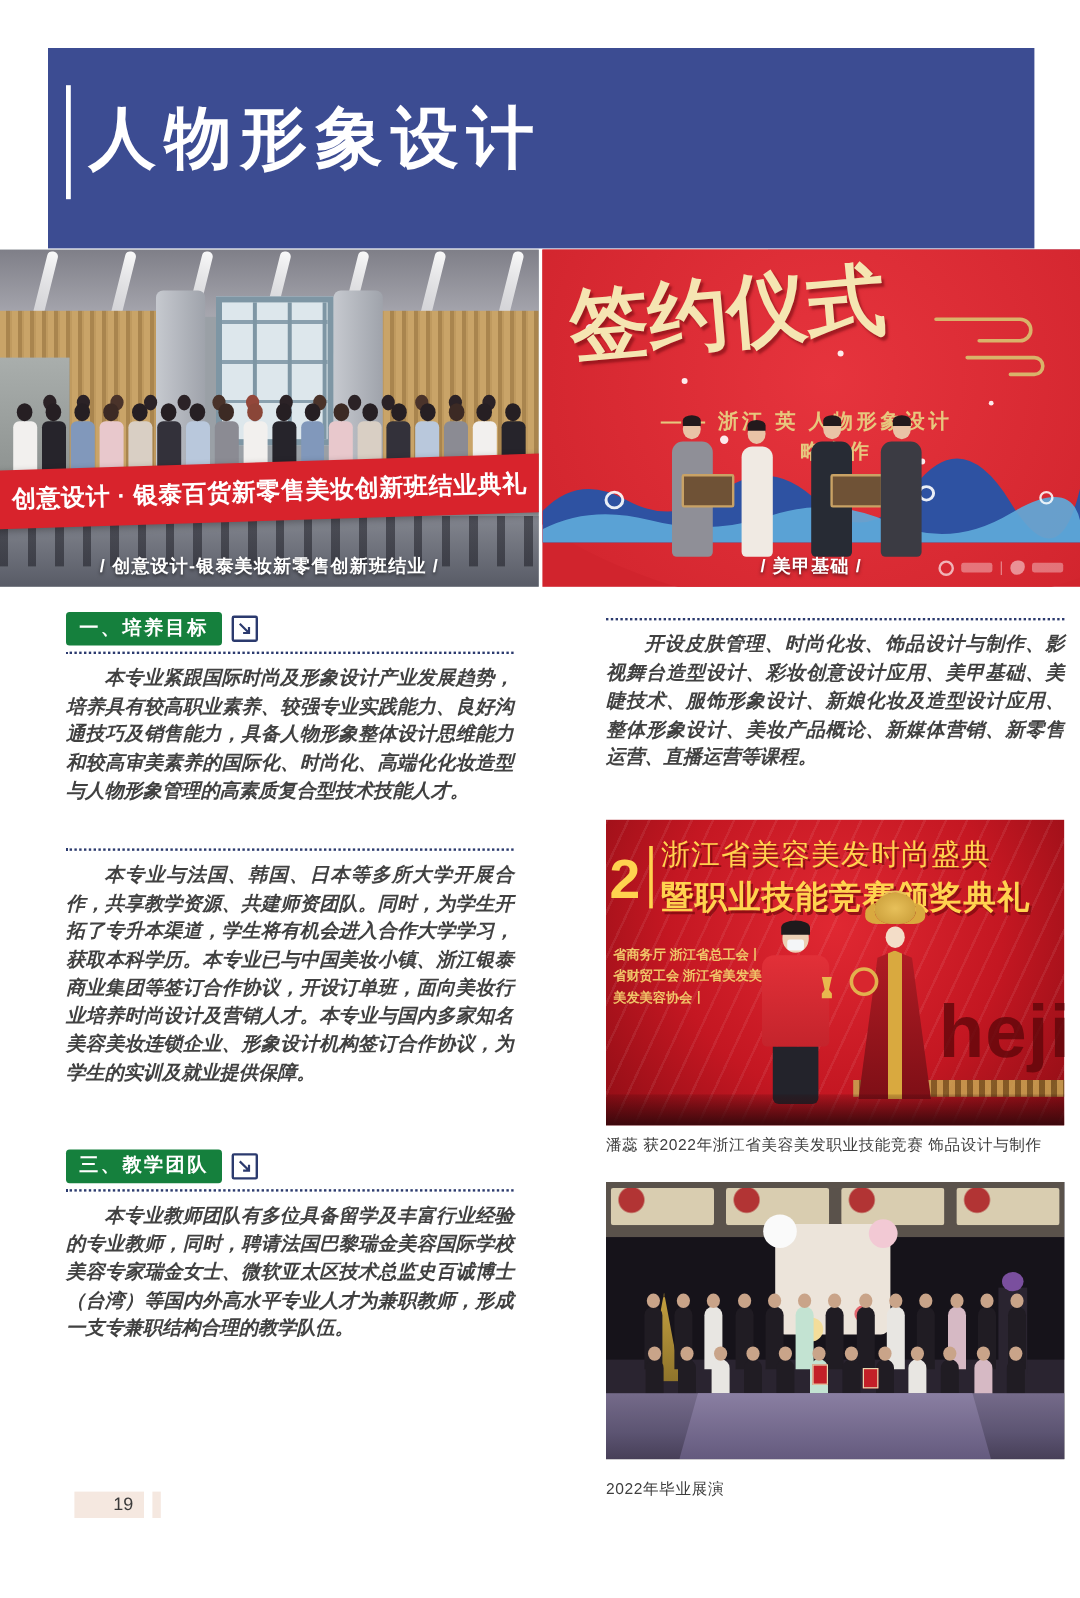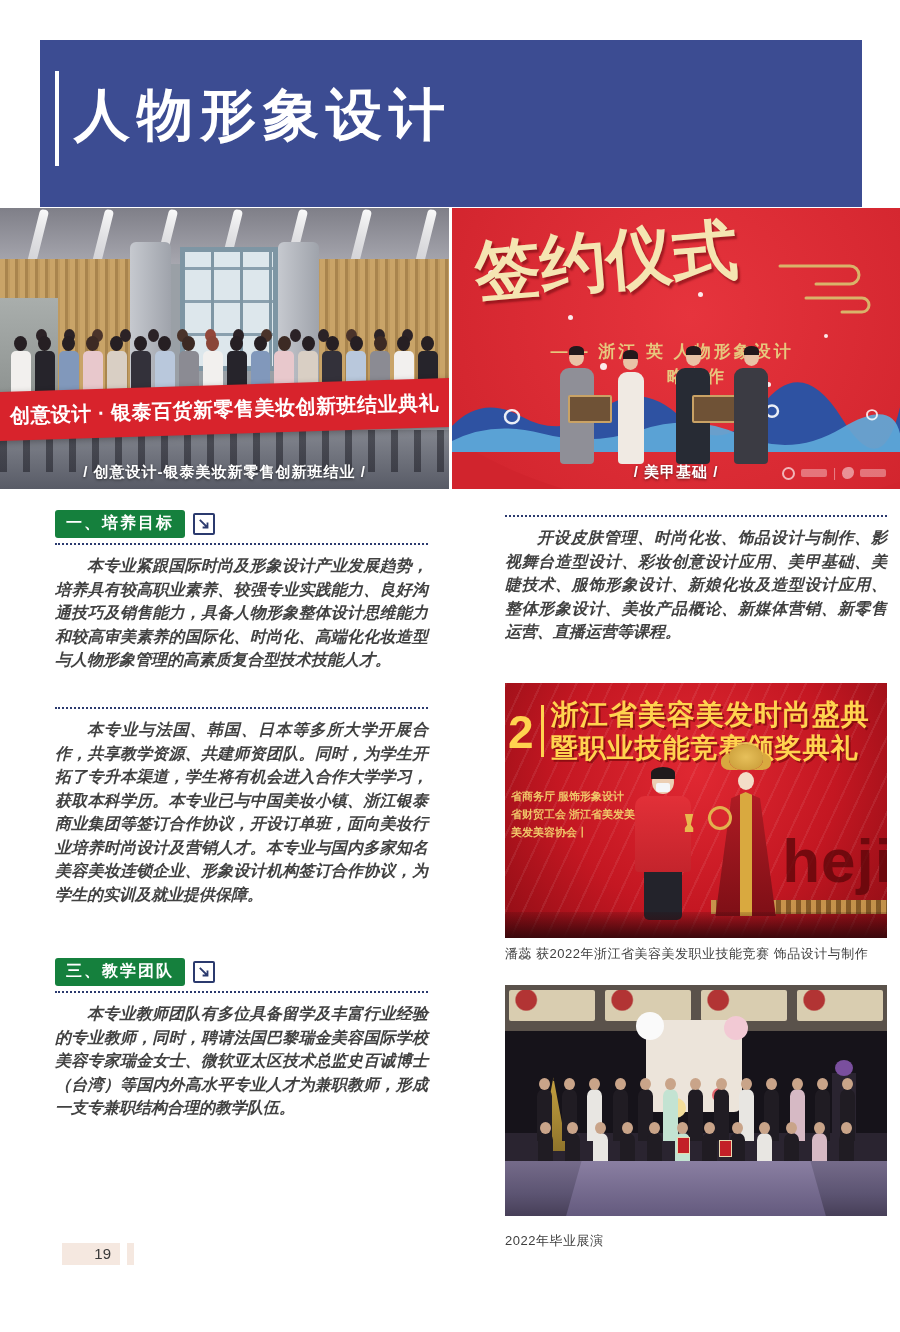--- a/index.html
+++ b/index.html
@@ -93,21 +93,21 @@
   .sec-arrow { width:22px; height:22px; border:2px solid #2b3a6e; border-radius:2px; display:flex; align-items:center; justify-content:center; background:#fff; }
   .sec-rule { border-bottom:2px dotted #2b3a6e; margin-top:5px; }
   .sec-body { margin-top:9px; font-size:16px; line-height:23.5px; color:#414141; font-weight:600; text-align:justify; text-indent:2em;font-style:italic; }
 
   
   .award-photo { left:505px; top:683px; width:382px; height:255px; }
   .ap-bg { position:absolute; inset:0; background:radial-gradient(circle at 50% 35%, #e02832 0%, #c41722 55%, #8e0d15 100%); }
   .ap-streaks { position:absolute; inset:0; background:repeating-linear-gradient(115deg, rgba(255,255,255,.07) 0 2px, transparent 2px 16px); }
   .ap-prefix { position:absolute; left:3px; top:22px; font-size:46px; font-weight:bold; color:#ffd34f; }
   .ap-div { position:absolute; left:36px; top:22px; width:3px; height:52px; background:#ffd34f; }
-  .ap-line1 { position:absolute; left:12%; top:13px; width:86%; font-size:28px; font-weight:bold; color:#ffd34f; letter-spacing:1px; white-space:nowrap; text-shadow:2px 2px 0 rgba(120,8,12,.7); }
+  .ap-line1 { position:absolute; left:12%; top:13px; width:86%; font-size:24px; font-weight:normal; color:#ffd34f; letter-spacing:1px; white-space:nowrap; text-shadow:2px 2px 0 rgba(120,8,12,.7); }
   .ap-line2 { position:absolute; left:12%; top:47px; width:86%; font-size:27px; font-weight:bold; color:#ffd34f; letter-spacing:1px; white-space:nowrap; text-shadow:2px 2px 0 rgba(120,8,12,.7); }
   .ap-smalls { position:absolute; left:6px; top:104px; color:#f0c468; font-size:11px; line-height:18px; font-weight:bold; }
   .ap-watermark { position:absolute; right:-6px; bottom:42px; font-size:62px; font-weight:bold; color:rgba(96,6,10,.8); letter-spacing:1px; }
   .ap-strip { position:absolute; right:0; bottom:24px; width:46%; height:14px; background:repeating-linear-gradient(90deg,#c9a853 0 5px,#7d6527 5px 10px); opacity:.85; }
   .ap-floor { position:absolute; left:0; bottom:0; width:100%; height:26px; background:linear-gradient(rgba(40,5,8,.15),#3a080c); }
   .ap-pa { position:absolute; left:33%; bottom:16px; width:64px; height:152px; }
   .ap-pa-head { position:relative; width:22px; height:24px; border-radius:50%; background:#eccfb4; margin:0 auto; }
   .ap-pa-head::before { content:""; position:absolute; top:-3px; left:-1px; width:24px; height:12px; border-radius:50% 50% 0 0; background:#1f1a1c; }
   .ap-pa-mask { position:absolute; left:4px; bottom:2px; width:14px; height:9px; background:#f4f6f8; border-radius:2px; }
   .ap-pa-body { width:56px; height:76px; margin:2px auto 0; background:linear-gradient(#e23038,#c4242c); border-radius:10px 10px 4px 4px; position:relative; }
@@ -336,21 +336,21 @@
   </div>
 
   <div class="photo award-photo">
     <div class="ap-bg"></div>
     <div class="ap-streaks"></div>
     <div class="ap-prefix">2</div>
     <div class="ap-div"></div>
     <div class="ap-line1">浙江省美容美发时尚盛典</div>
     <div class="ap-line2">暨职业技能竞赛颁奖典礼</div>
     <div class="ap-smalls">
-      <div>省商务厅  服饰形象设计</div>
+      <div>省商务厅  浙江省总工会丨</div>
       <div>省财贸工会 浙江省美发美容</div>
       <div>美发美容协会丨</div>
     </div>
     <div class="ap-watermark">heji</div>
     <div class="ap-strip"></div>
     <div class="ap-pa">
       <div class="ap-pa-head">
           <span class="ap-pa-mask"></span>
         </div>
       <div class="ap-pa-body">

